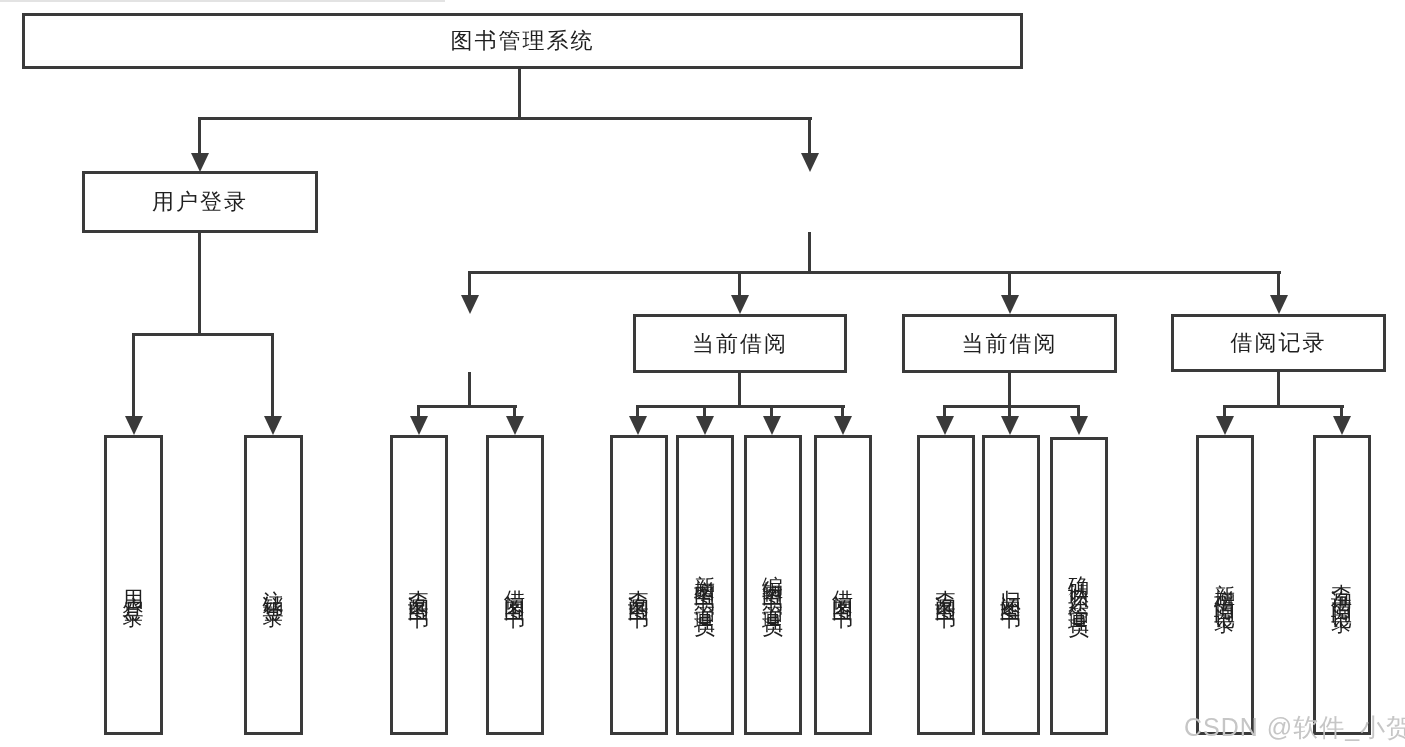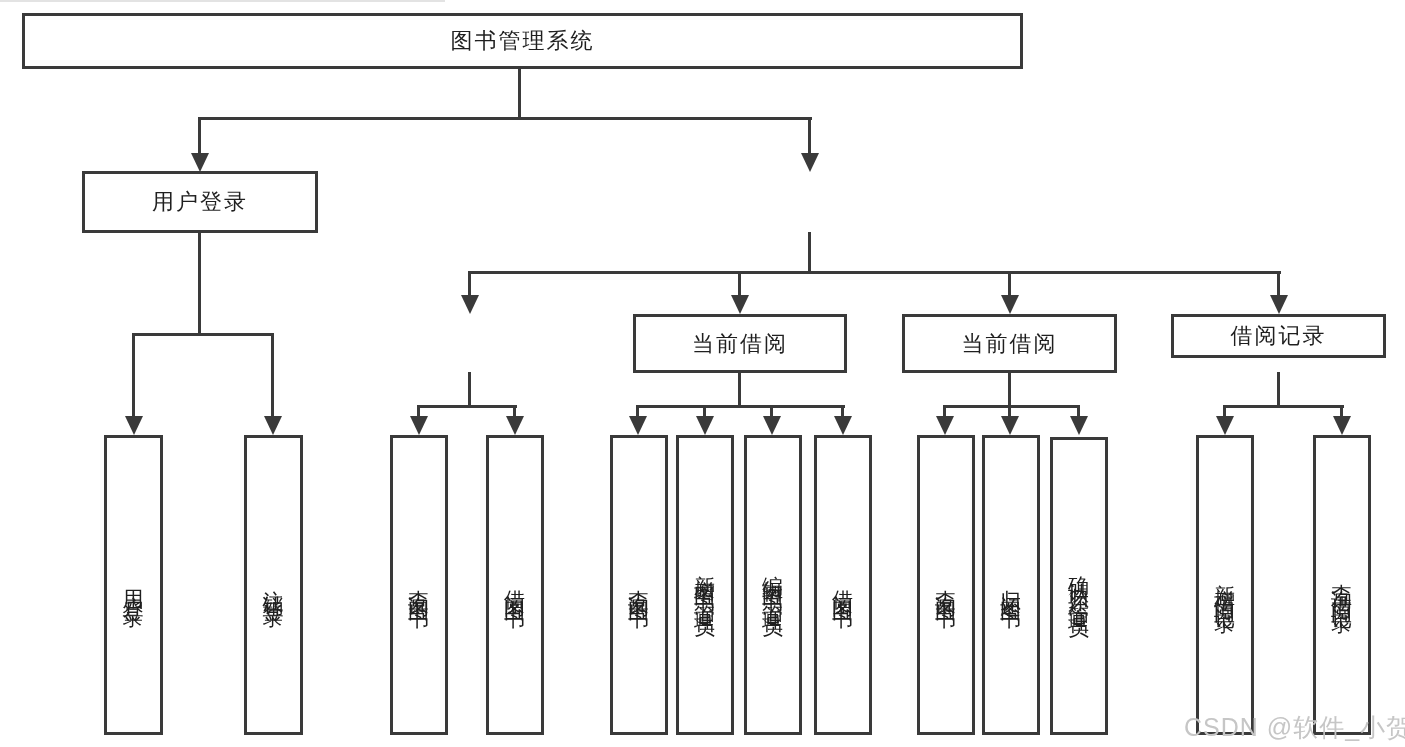--- a/index.html
+++ b/index.html
@@ -69,21 +69,21 @@
   <div class="ah" style="left:1001px;top:295px;"></div>
   <div class="vl" style="left:1277px;top:271px;height:27px;"></div>
   <div class="ah" style="left:1270px;top:295px;"></div>
 
   <div class="box" style="left:633px;top:314px;width:214px;height:59px;">
     <span>当前借阅</span>
   </div>
   <div class="box" style="left:902px;top:314px;width:215px;height:59px;">
     <span>当前借阅</span>
   </div>
-  <div class="box" style="left:1171px;top:314px;width:215px;height:44px;">
+  <div class="box" style="left:1171px;top:314px;width:215px;height:58px;">
     <span>借阅记录</span>
   </div>
 
   <div class="vl" style="left:468px;top:372px;height:36px;"></div>
   <div class="hl" style="left:417px;top:405px;width:100px;"></div>
   <div class="vl" style="left:417px;top:405px;height:14px;"></div>
   <div class="ah" style="left:410px;top:416px;"></div>
   <div class="vl" style="left:513px;top:405px;height:14px;"></div>
   <div class="ah" style="left:506px;top:416px;"></div>
 

